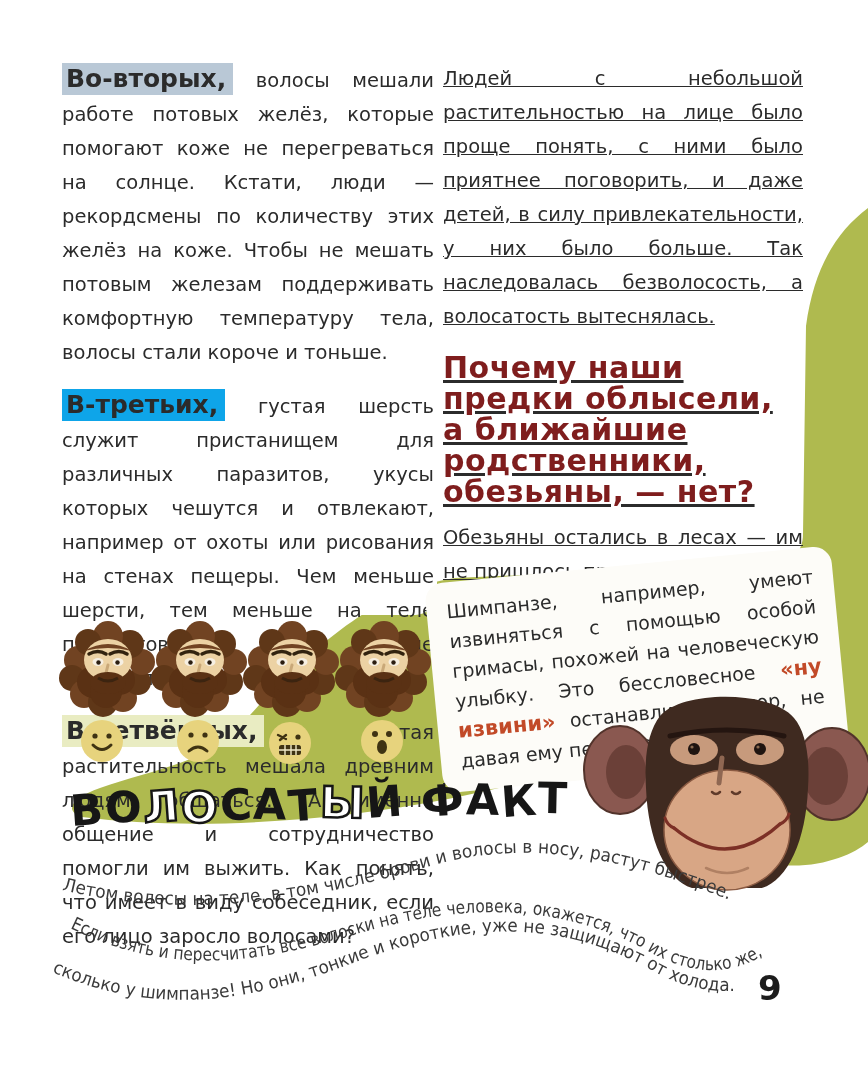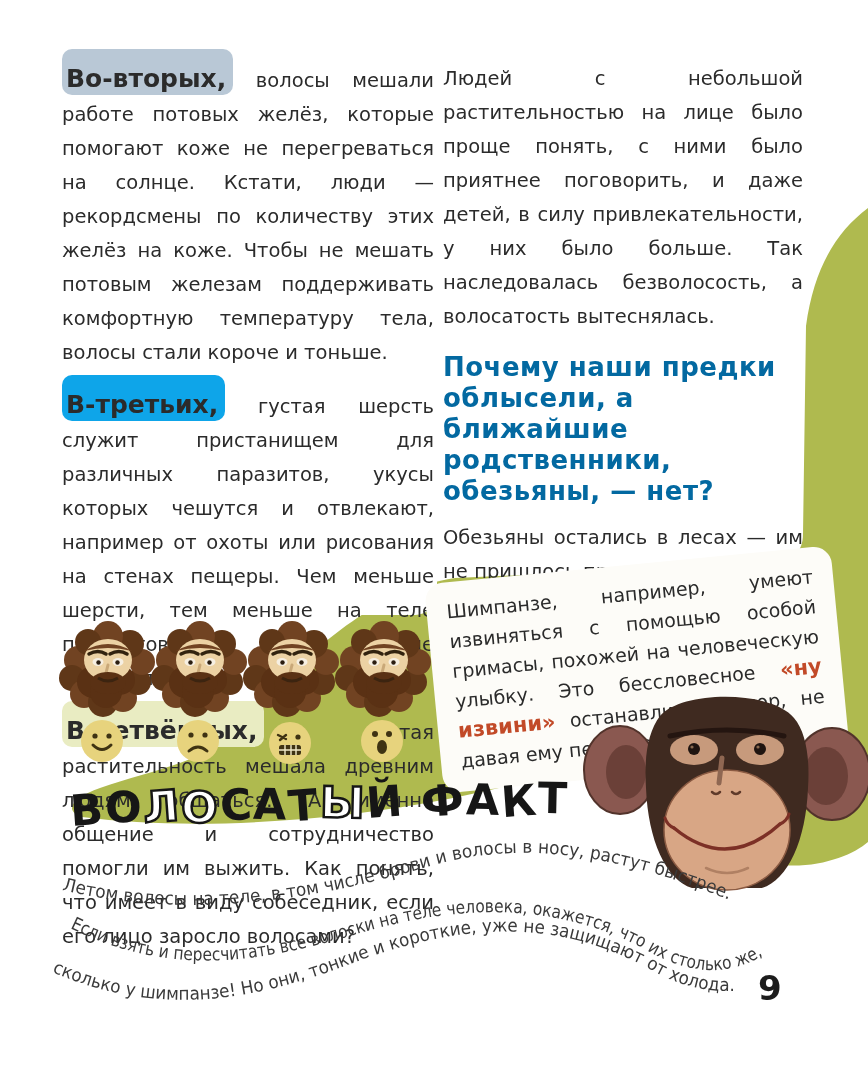--- a/index.html
+++ b/index.html
@@ -4,26 +4,26 @@
 <style>
   html,body{margin:0;padding:0;background:#ffffff;}
   .page{position:relative;width:868px;height:1080px;background:#ffffff;overflow:hidden;
         font-family:"DejaVu Sans",sans-serif;color:#2b2b2b;}
   .abs{position:absolute;}
   svg{display:block;}
   
   .panel{position:absolute;background:#ffffff;border-radius:22px;}
   .col{position:absolute;}
   .para{margin:0 0 18px 0;font-size:19.5px;line-height:34px;text-align:justify;color:#2b2b2b;}
-  .lead{font-weight:bold;font-size:25px;padding:15px 7px 2px 4px;border-radius:10px;white-space:nowrap;}
+  .lead{font-weight:bold;font-size:25px;padding:1px 7px 2px 4px;border-radius:0;white-space:nowrap;}
   .lead-blue{background:#b9c8d6;}
   .lead-pink{background:#0ea5e9;}
   .lead-lime{background:#e9ecc2;}
-  .question{margin:10px 0 14px 0;font-size:26px;line-height:31px;font-weight:bold;
-            color:#0369a1;letter-spacing:0.5px;text-align:left;}
+  .question{margin:10px 0 14px 0;font-size:30px;line-height:31px;font-weight:bold;
+            color:#7f1d1d;letter-spacing:0.5px;text-align:left;}
   
   .note-box{position:absolute;left:434px;top:584px;width:368px;background:#fdfcf8;
             border-radius:18px;padding:14px 20px 16px 20px;transform:rotate(-5.5deg);
             transform-origin:left center;}
   .note-text{font-size:19px;line-height:30px;text-align:justify;margin:0;}
   .note-hl{color:#c24a28;font-weight:bold;font-size:21px;}
   
   .fact-title{position:absolute;left:70px;top:778px;font-weight:bold;font-size:43px;
               letter-spacing:2px;color:#161616;white-space:nowrap;transform:rotate(-1.2deg);}
   .fact-title span{display:inline-block;}
@@ -63,21 +63,21 @@
     <p class="para">
       <span class="lead lead-pink">В-третьих,</span>
       <span>густая шерсть служит пристанищем для различных паразитов, укусы которых чешутся и отвлекают, например от охоты или рисования на стенах пещеры. Чем меньше шерсти, тем меньше на теле паразитов и тем легче сосредоточиться.</span>
     </p>
     <p class="para">
       <span class="lead lead-lime">В-четвёртых,</span>
       <span>густая растительность мешала древним людям общаться. А именно общение и сотрудничество помогли им выжить. Как понять, что имеет в виду собеседник, если его лицо заросло волосами?</span>
     </p>
   </div>
 
-  <div class="col" style="left:443px;top:62px;width:360px;">
+  <div class="col" style="left:443px;top:62px;width:360px;text-decoration:underline;">
     <p class="para">Людей с небольшой растительностью на лице было проще понять, с ними было приятнее поговорить, и даже детей, в силу привлекательности, у них было больше. Так наследовалась безволосость, а волосатость вытеснялась.</p>
     <p class="question">Почему наши предки облысели, а ближайшие родственники, обезьяны, — нет?</p>
     <p class="para">Обезьяны остались в лесах — им не пришлось приспосабливаться к резкой перемене климата. Если сравнивать с другими млекопитающими, лицо у обезьян тоже «голое», ведь им важно распознавать выражение лица сородичей.</p>
   </div>
 
   <svg class="abs" width="430" height="170" style="left:50px;top:612px;">
     <defs>
       <g id="caveman">
         <circle cx="20" cy="40" r="14" fill="#714322"></circle>
           <circle cx="14" cy="58" r="13" fill="#5f3718"></circle>

